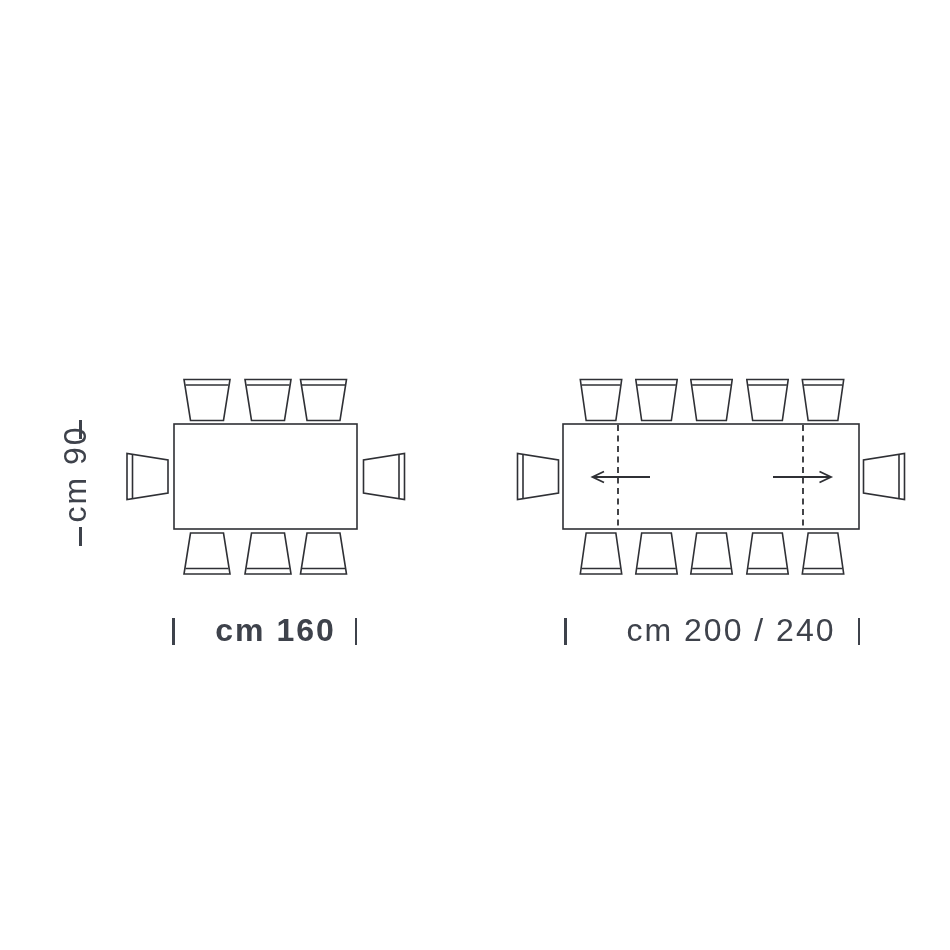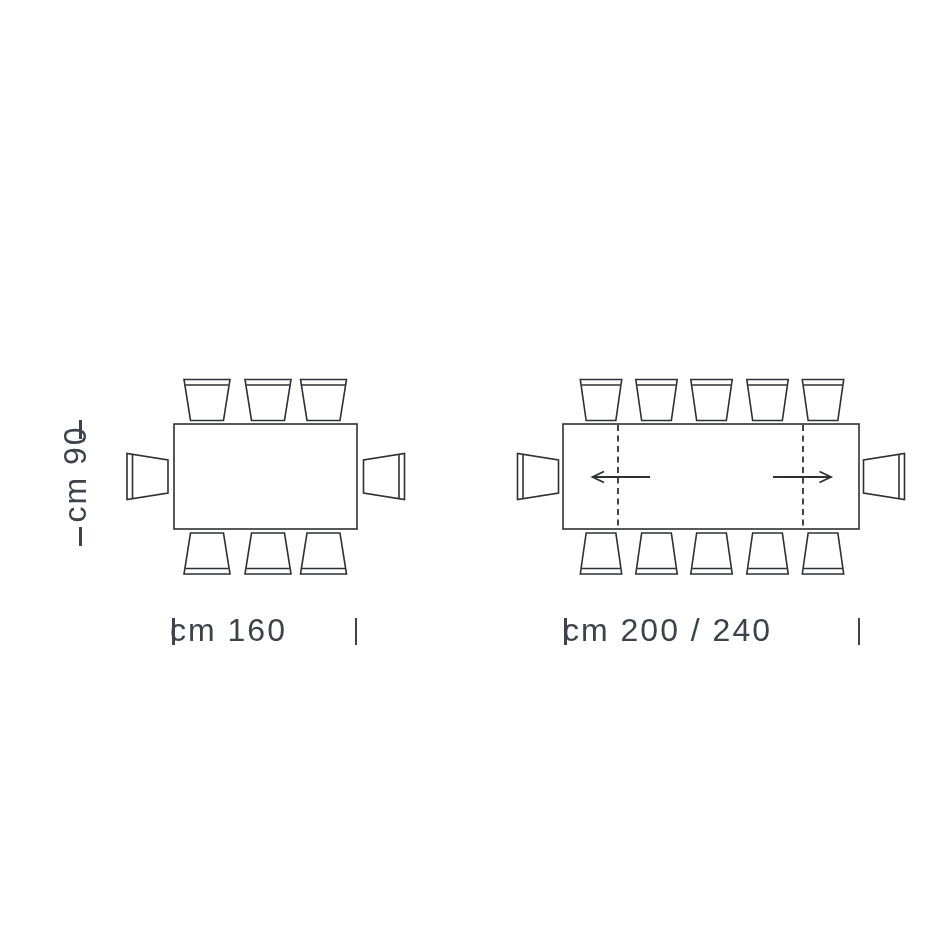--- a/index.html
+++ b/index.html
@@ -29,29 +29,31 @@
     position: absolute;
     font-family: "Liberation Sans", sans-serif;
     font-weight: 300;
     font-size: 32px;
     letter-spacing: 2px;
     color: #3e424b;
     white-space: nowrap;
     -webkit-font-smoothing: antialiased;
   }
   .label-160 {
-    left: 170px;
+    left: 184px;
     top: 612px;
     width: 183px;
+    text-align: center;
+    font-weight: bold;
   }
   .label-200 {
-    left: 563px;
+    left: 583px;
     top: 612px;
     width: 296px;
-    text-align: left;
+    text-align: center;
   }
   .label-90 {
     left: 4px;
     top: 454px;
     width: 141px;
     height: 40px;
     line-height: 40px;
     text-align: center;
     transform: rotate(-90deg);
   }

